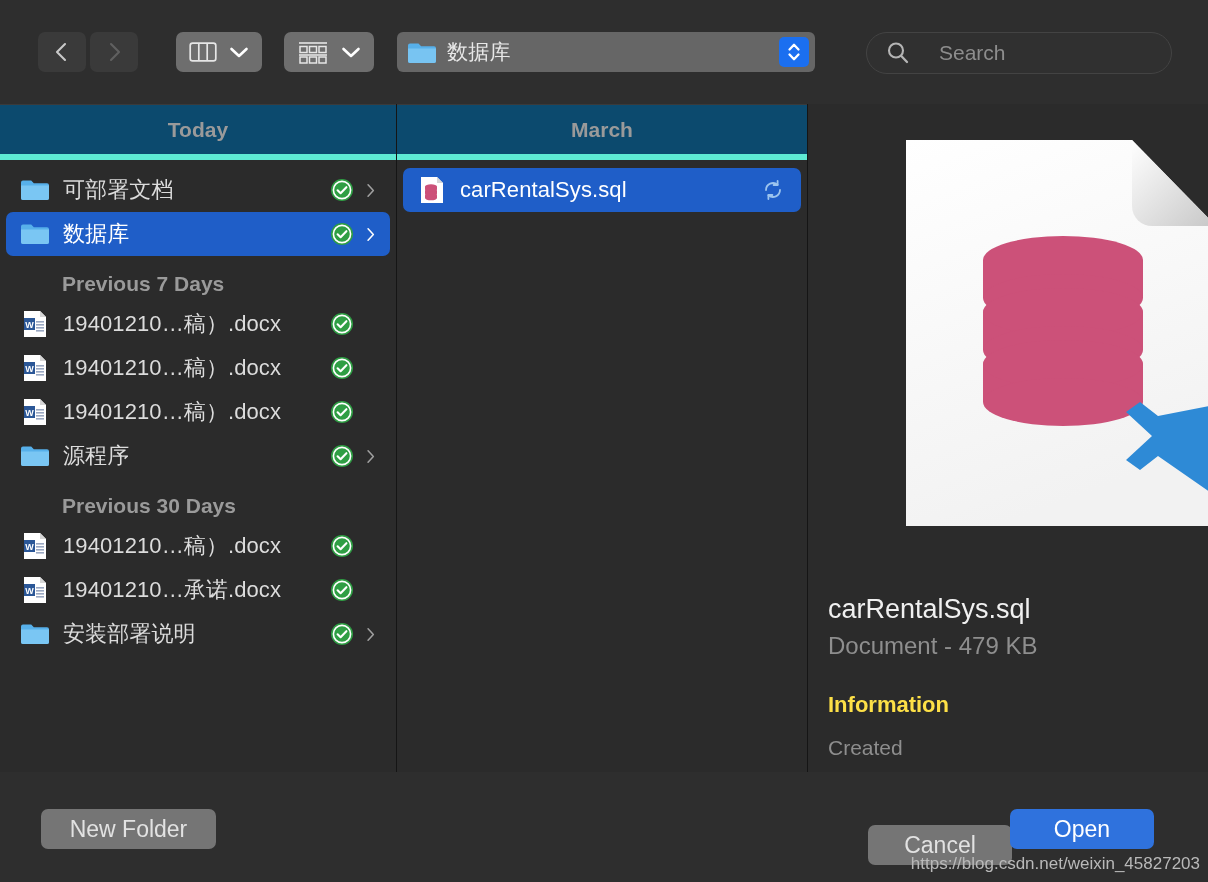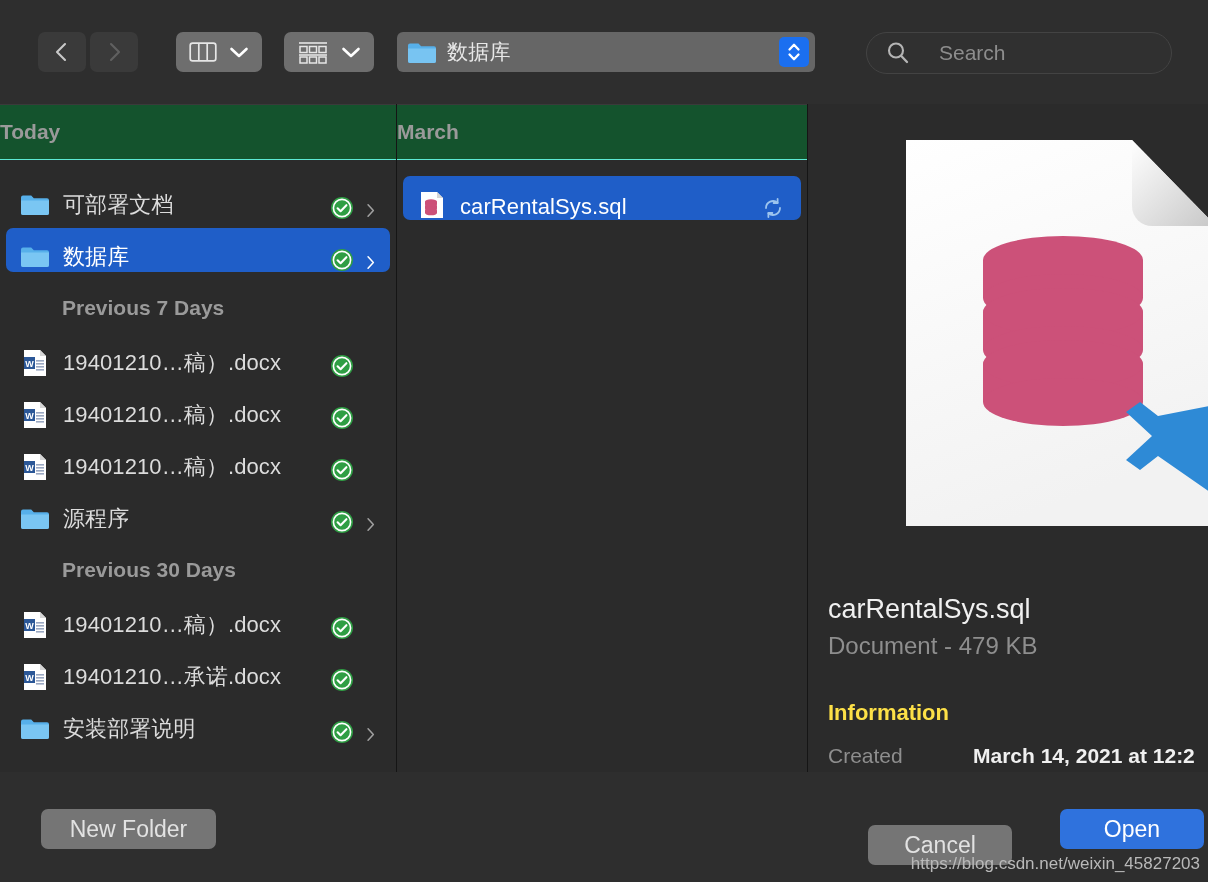--- a/index.html
+++ b/index.html
@@ -57,30 +57,30 @@
   .body { position: absolute; left: 0; top: 104px; width: 1208px; height: 668px; }
   .col { position: absolute; top: 0; height: 668px; background: #2b2b2b; }
   #column-recents { left: 0; width: 396px; }
   #column-files   { left: 397px; width: 410px; }
   #column-preview { left: 808px; width: 400px; background: #2b2b2b; }
   .divider { position: absolute; top: 0; width: 1px; height: 668px; background: #151515; }
   #divider-1 { left: 396px; }
   #divider-2 { left: 807px; }
 
   .colheader {
-    height: 56px; background: #14532d;
-    border-top: 1px solid #3a3a3a; border-bottom: 1px solid #5eead4;
-    display: flex; align-items: center; 
+    height: 56px; background: #0c4a6e;
+    border-top: 1px solid #3a3a3a; border-bottom: 6px solid #5eead4;
+    display: flex; align-items: center; justify-content: center;
   }
   .colheader span { font-size: 21px; font-weight: bold; color: #9a9a9a; }
 
   .rows { padding-top: 8px; }
   .row {
-    height: 44px; margin: 8px 6px; border-radius: 7px;
-    display: flex; align-items: flex-end; padding: 0 10px 0 14px;
+    height: 44px; margin: 0 6px; border-radius: 7px;
+    display: flex; align-items: center; padding: 0 10px 0 14px;
   }
   .row.selected { background: #1f5ec8; }
   .row .name {
     flex: 1; font-size: 22px; color: #dcdcdc;
     white-space: nowrap; overflow: hidden;
     margin-left: 13px; letter-spacing: .1px;
   }
   .row.selected .name { color: #fff; }
   .row .chev { width: 20px; display: flex; justify-content: center; }
 
@@ -93,36 +93,36 @@
   
   .ico { width: 30px; height: 30px; flex: 0 0 30px; display: block; }
   .badge { width: 24px; height: 24px; flex: 0 0 24px; margin-right: 6px; }
 
   
   .preview-art {
     position: absolute; left: 92px; top: 30px; width: 400px; height: 400px;
   }
   .preview-info { position: absolute; left: 20px; top: 490px; width: 380px; }
   .pv-title { font-size: 27px; color: #f0f0f0; margin-bottom: 7px; }
-  .pv-sub { font-size: 24px; color: #8e8e8e; margin-bottom: 40px; }
+  .pv-sub { font-size: 24px; color: #8e8e8e; margin-bottom: 32px; }
   .pv-section { font-size: 22px; font-weight: bold; color: #fde047; margin-bottom: 18px; }
   .pv-kv { display: flex; align-items: flex-start; }
   .pv-key { width: 145px; font-size: 21px; color: #8e8e8e; }
   .pv-val { font-size: 21px; font-weight: bold; color: #f0f0f0; white-space: nowrap; }
 
   
   .footer { position: absolute; left: 0; top: 772px; width: 1208px; height: 110px; background: #2e2e2e; }
   .btn {
     position: absolute; height: 40px; border-radius: 7px;
     display: flex; align-items: center; justify-content: center;
     font-size: 23px;
   }
   #new-folder-button { left: 41px; top: 37px; width: 175px; background: #757575; color: #e2e2e2; }
   #cancel-button { left: 868px; top: 37px; width: 144px; background: #757575; color: #e2e2e2; margin-top: 16px; }
-  #open-button { left: 1060px; top: 37px; width: 144px; background: #2f72dd; color: #fff; }
+  #open-button { left: 1010px; top: 37px; width: 144px; background: #2f72dd; color: #fff; }
   .watermark {
     position: absolute; right: 8px; top: 82px;
     font-size: 17px; color: #b9b9b9;
   }
 </style>
 </head>
 <body>
 
 <div class="dialog">
 
@@ -434,21 +434,20 @@
         </svg>
       </div>
 
       <div class="preview-info">
         <div class="pv-title">carRentalSys.sql</div>
         <div class="pv-sub">Document - 479 KB</div>
         <div class="pv-section">Information</div>
         <div id="preview-rows">
             <div class="pv-kv">
               <div class="pv-key">Created</div>
-              <div class="pv-val">March 14, 2021 at 12:2</div>
             </div>
           </div>
       </div>
     </div>
 
     <div class="divider" id="divider-1"></div>
     <div class="divider" id="divider-2"></div>
   </div>
 
   <div class="footer">

